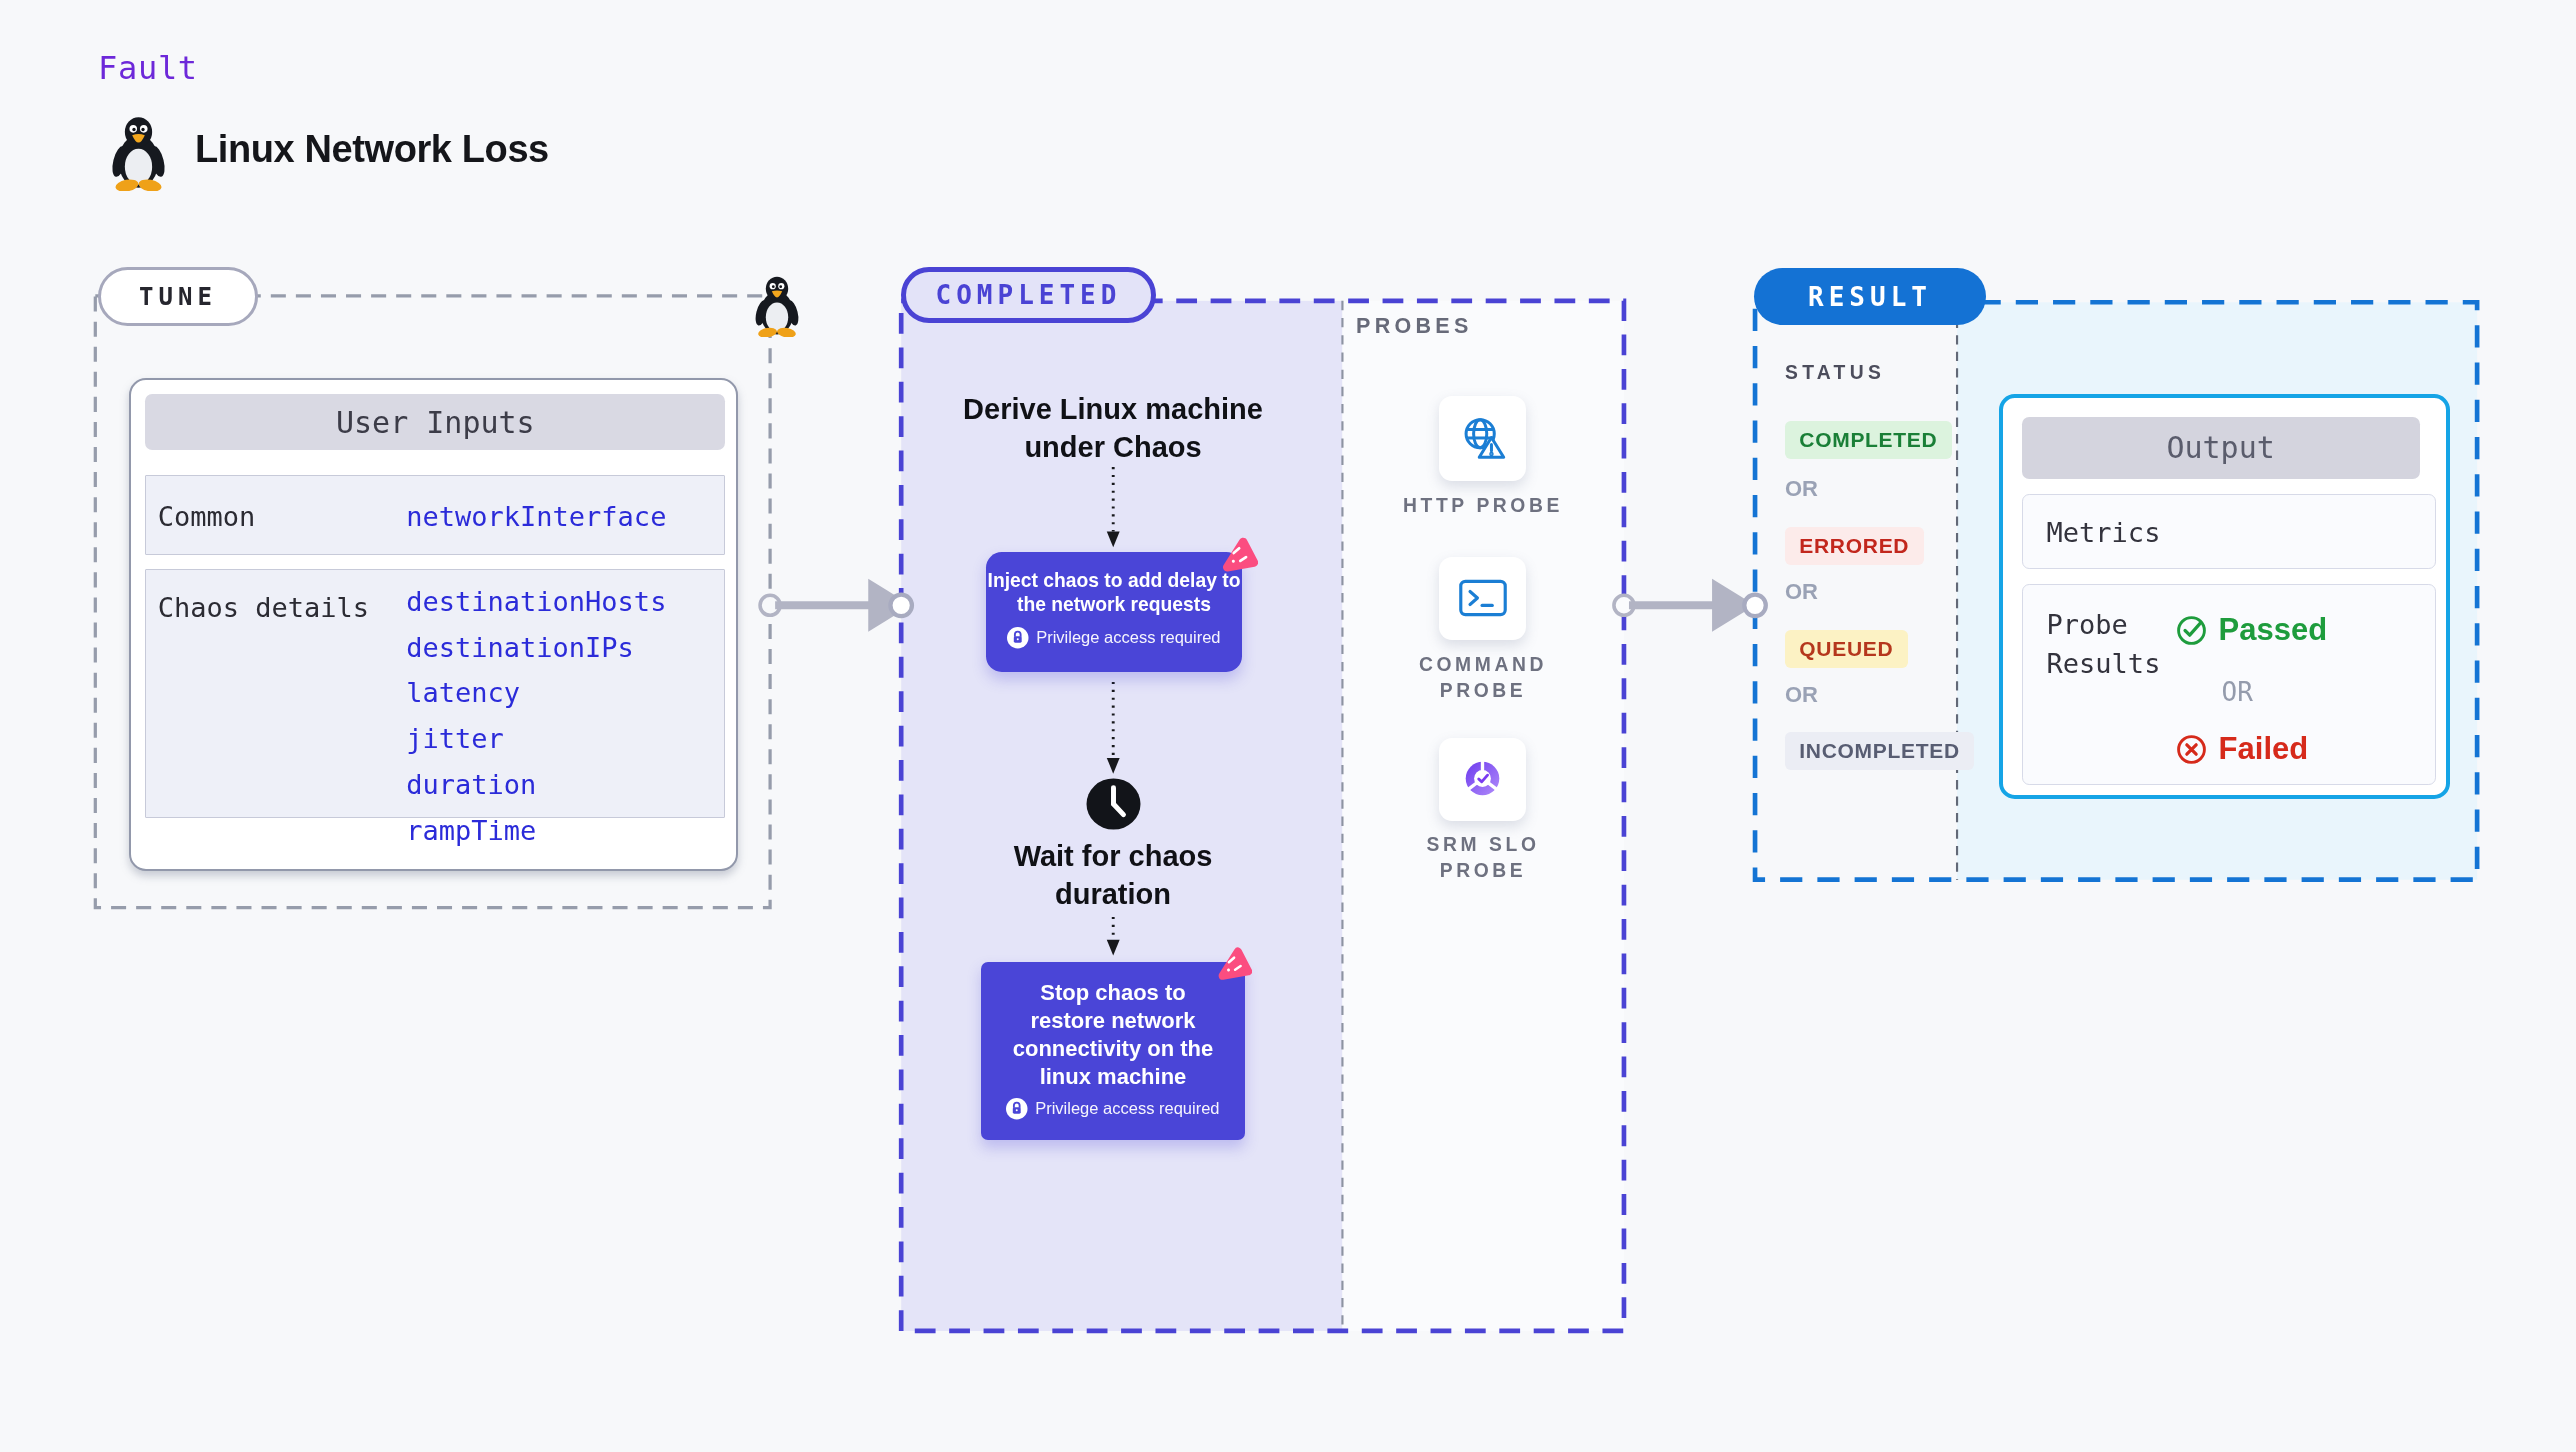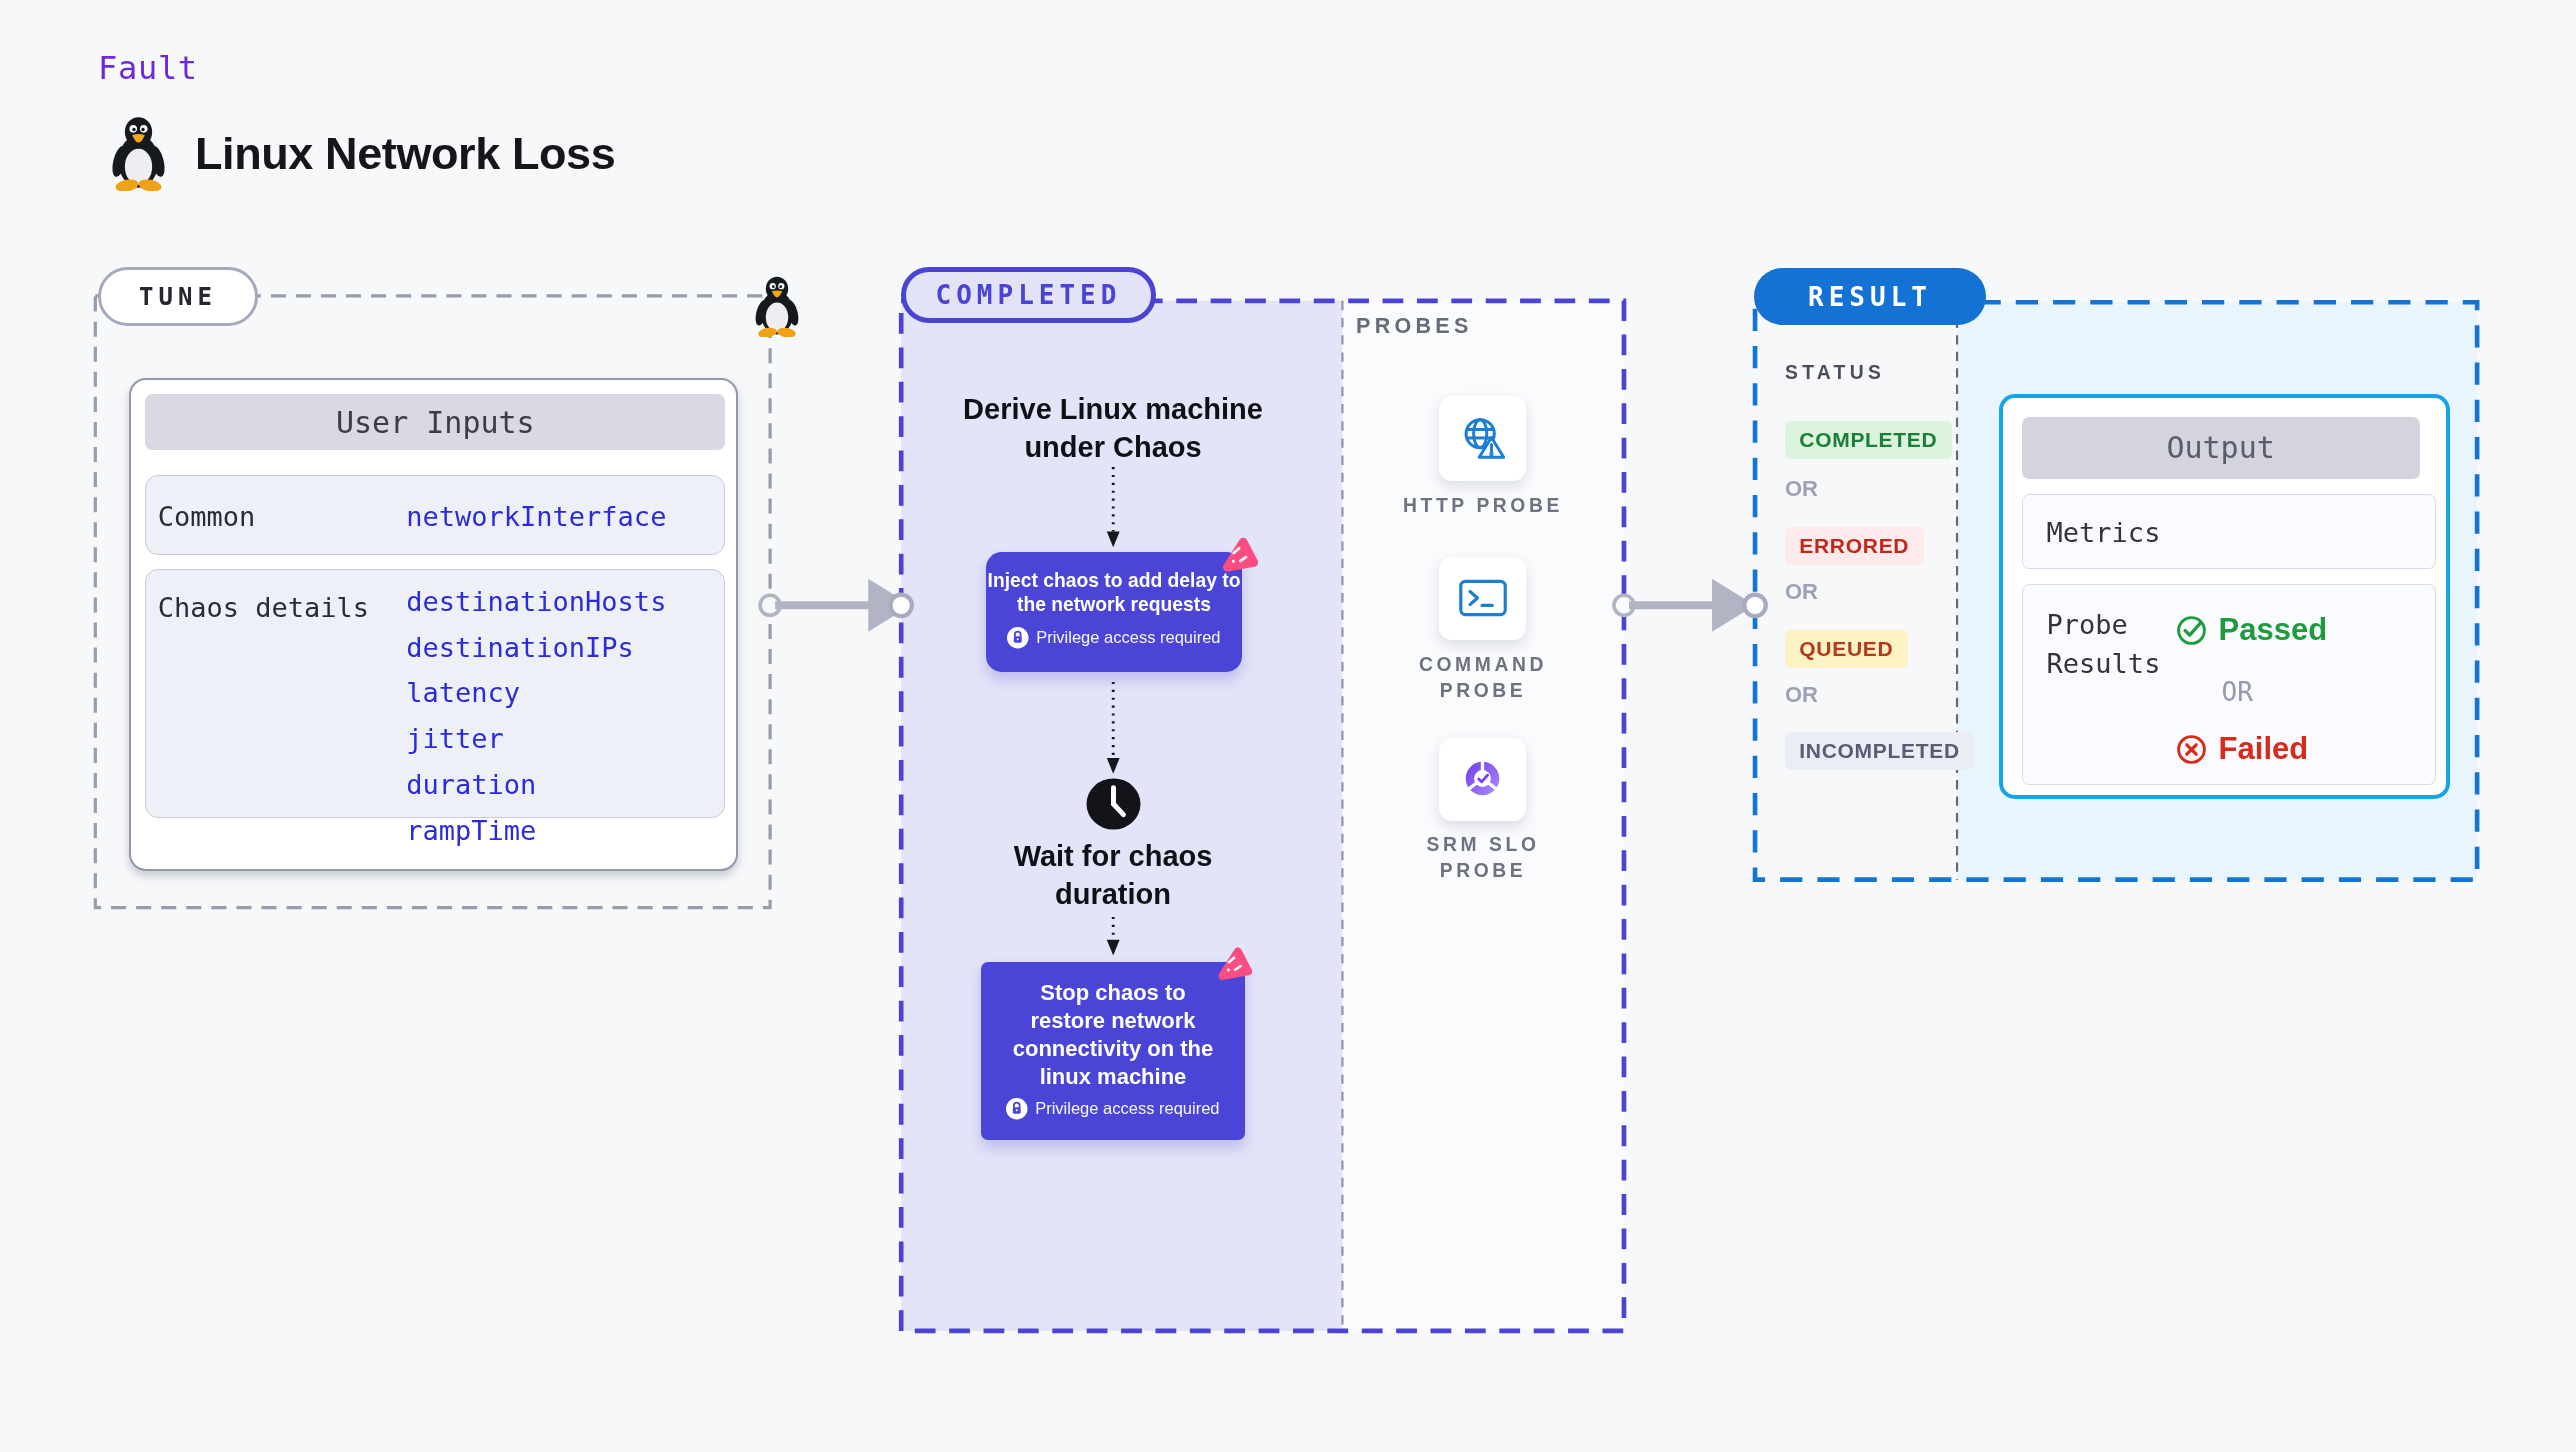--- a/index.html
+++ b/index.html
@@ -2,31 +2,31 @@
 <html style="font-size:11.5px"><head>
 <meta charset="utf-8">
 <style>
   html,body{margin:0;padding:0;background:#f7f8fa;}
   .canvas{position:relative;width:2576px;height:1452px;background:#f7f8fa;overflow:hidden;
           font-family:"Liberation Sans","DejaVu Sans",sans-serif;}
   .abs{position:absolute;}
   .mono{font-family:"DejaVu Sans Mono","Liberation Mono",monospace;}
   svg.layer{position:absolute;left:0;top:0;}
   .eyebrow{font-size:32px;color:#6d28d9;letter-spacing:0.7px;}
-  .page-title{font-size:45px;font-weight:800;color:#15161a;letter-spacing:-0.4px;}
+  .page-title{font-size:38px;font-weight:800;color:#15161a;letter-spacing:-0.4px;}
   .pill{display:flex;align-items:center;justify-content:center;border-radius:32px;
         font-weight:700;letter-spacing:5px;box-sizing:border-box;}
   .pill-tune{background:#ffffff;border:3.6px solid #a6a8bc;color:#26262e;font-size:24px;}
   .pill-exec{background:#e3e3f8;border:5px solid #4a43d4;color:#4a43d4;font-size:26px;}
   .pill-result{background:#1472d4;color:#ffffff;font-size:26px;}
   .ui-card{background:#ffffff;border:2.9px solid #9298ab;border-radius:17px;
            box-shadow:0 5px 8.6px rgba(110,118,140,.35);box-sizing:border-box;}
   .ui-head{background:#d9d9e3;border-radius:7.2px;display:flex;align-items:center;justify-content:center;
            font-size:30px;color:#3c3c48;}
-  .ui-row{background:#eef0f8;border:1.4px solid #c7cad9;border-radius:13px;box-sizing:border-box;}
+  .ui-row{background:#eef0f8;border:1.4px solid #c7cad9;border-radius:1px;box-sizing:border-box;}
   .ui-label{font-size:27px;color:#2b2b33;}
   .ui-value{font-size:27px;color:#2b2bd9;}
   .flow-text{font-size:29px;line-height:38px;font-weight:700;color:#101116;text-align:center;white-space:pre-line;}
   .chaos-box{background:#4a45d7;border-radius:15.8px;box-shadow:0 7.2px 14.3px rgba(74,69,215,.25);
              color:#ffffff;text-align:center;box-sizing:border-box;}
   .chaos-box .bx-text{font-weight:700;white-space:pre-line;}
   .priv{display:flex;align-items:center;justify-content:center;gap:7.2px;}
   .priv span{font-size:16.5px;color:rgba(255,255,255,.95);}
   .zone-head{font-size:21.5px;font-weight:700;letter-spacing:4.3px;color:#676a79;}
   .probe-card{background:#ffffff;border-radius:13px;box-shadow:0 5.7px 13px rgba(100,110,140,.20);

